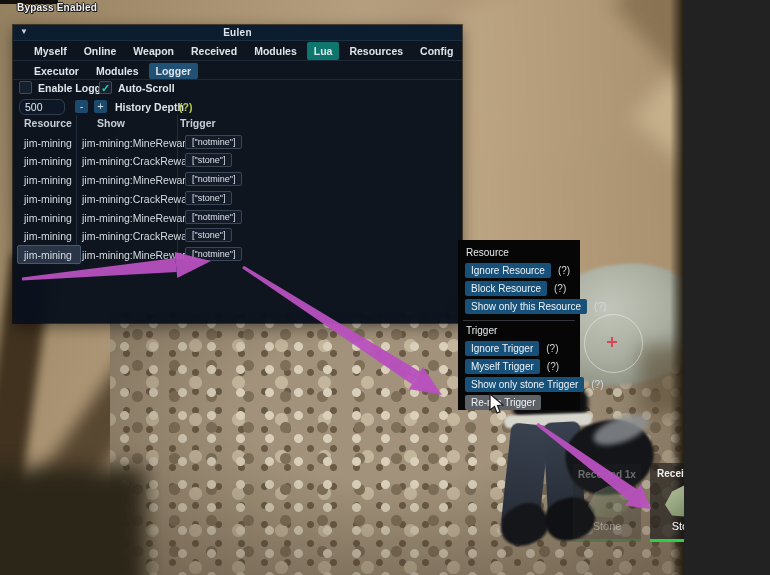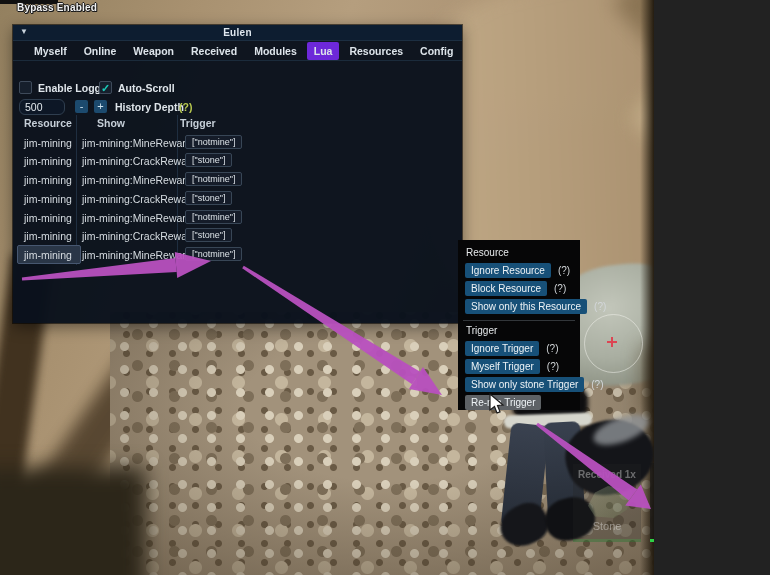--- a/index.html
+++ b/index.html
@@ -1,17 +1,17 @@
 <!DOCTYPE html>
 <html><head>
 <meta charset="utf-8">
 <style>
   html,body{margin:0;padding:0;background:#222;}
   #stage{position:relative;width:654px;height:575px;overflow:hidden;
-         font-family:"Liberation Sans",sans-serif;-webkit-font-smoothing:antialiased;}
+         font-family:"Liberation Sans",sans-serif;padding-left:30px;-webkit-font-smoothing:antialiased;}
   .abs{position:absolute;}
   
   .bg-base{inset:0;background:linear-gradient(112deg,#93805f 0%,#a89170 22%,#b59e7e 40%,#ab9273 58%,#99825f 78%,#8a7557 100%);}
   .bg-rock-tr{left:430px;top:-30px;width:380px;height:340px;border-radius:30%;
      background:linear-gradient(100deg,#c4ad8a,#ac9372 60%,#97805f);filter:blur(10px);transform:rotate(-12deg);opacity:.95;}
   .bg-streak1{left:600px;top:30px;width:230px;height:70px;background:#7c6747;filter:blur(9px);transform:rotate(48deg);opacity:.7;}
   .bg-streak2{left:620px;top:150px;width:260px;height:60px;background:#cdb792;filter:blur(10px);transform:rotate(40deg);opacity:.8;}
   .bg-crevice-left{left:-12px;top:255px;width:42px;height:340px;background:#41321f;filter:blur(5px);transform:rotate(8deg);}
   .bg-crevice-diag{left:28px;top:330px;width:48px;height:340px;background:#4a3a26;filter:blur(8px);transform:rotate(35deg);opacity:.85;}
   .bg-gravel{left:110px;top:312px;width:620px;height:270px;background-color:#a2927b;
@@ -47,21 +47,21 @@
      text-shadow:1px 0 0 #1a1a1a,-1px 0 0 #1a1a1a,0 1px 0 #1a1a1a,0 -1px 0 #1a1a1a,1px 1px 0 #1a1a1a;}
   
   .win{left:13px;top:25px;width:449px;height:298px;background:rgba(9,17,28,.97);z-index:10;
      box-shadow:0 0 0 1px rgba(0,0,0,.55),0 4px 14px rgba(0,0,0,.45);}
   .titlebar{position:absolute;left:0;top:0;width:100%;height:15px;background:#0d1d30;border-bottom:1px solid #1c2e41;}
   .title{position:absolute;left:0;top:2px;width:100%;text-align:center;font-size:10px;font-weight:bold;color:#dfe7ee;letter-spacing:.3px;}
   .collapse{position:absolute;left:7px;top:2px;font-size:8px;color:#c8d3dc;cursor:default;}
   .tabs{position:absolute;left:0;top:16px;width:100%;height:20px;display:flex;align-items:center;
      padding-left:14px;gap:3px;border-bottom:1px solid #1b2b3b;box-sizing:border-box;}
   .tab{padding:3px 7px;font-size:10.5px;font-weight:bold;color:#dde4ea;border-radius:2px;white-space:nowrap;}
-  .tab.active{background:#6d28d9;}
+  .tab.active{background:#0f766e;}
   .subtabs{position:absolute;left:0;top:37px;width:100%;height:18px;display:flex;align-items:center;
      padding-left:14px;gap:3px;border-bottom:1px solid #1b2b3b;box-sizing:border-box;}
   .stab{padding:2px 7px;font-size:10.5px;font-weight:bold;color:#dde4ea;border-radius:2px;white-space:nowrap;}
   .stab.active{background:#215175;}
   .chk{position:absolute;width:13px;height:13px;background:#161f2c;border:1px solid #3e4a5a;border-radius:2px;
      font-size:11px;font-weight:bold;color:#1bc9b7;line-height:12px;text-align:center;box-sizing:border-box;}
   .wlabel{position:absolute;font-size:10.5px;font-weight:bold;color:#dfe5ea;}
   .help{color:#b8c94f !important;}
   .num-input{position:absolute;left:6px;top:74px;width:46px;height:16px;background:#0d1726;border:1px solid #2f3e4f;
      border-radius:6px;color:#e2e8ed;font-size:10.5px;padding:0 5px;box-sizing:border-box;font-family:"Liberation Sans",sans-serif;}
@@ -140,20 +140,25 @@
     <div class="tabs">
       <span class="tab">Myself</span>
       <span class="tab">Online</span>
       <span class="tab">Weapon</span>
       <span class="tab">Received</span>
       <span class="tab">Modules</span>
       <span class="tab active">Lua</span>
       <span class="tab">Resources</span>
       <span class="tab">Config</span>
     </div>
+    <div class="subtabs">
+      <span class="stab">Executor</span>
+      <span class="stab">Modules</span>
+      <span class="stab active">Logger</span>
+    </div>
 
     <div class="chk" style="left:6px;top:56px;"></div>
     <span class="wlabel" style="left:25px;top:57px;">Enable Logger</span>
     <div class="chk" style="left:86px;top:56px;">✓</div>
     <span class="wlabel" style="left:105px;top:57px;">Auto-Scroll</span>
 
     <input class="num-input" value="500" style="">
     <div class="stepper" style="left:62px;top:75px;">-</div>
     <div class="stepper" style="left:81px;top:75px;">+</div>
     <span class="wlabel" style="left:102px;top:76px;">History Depth</span>

